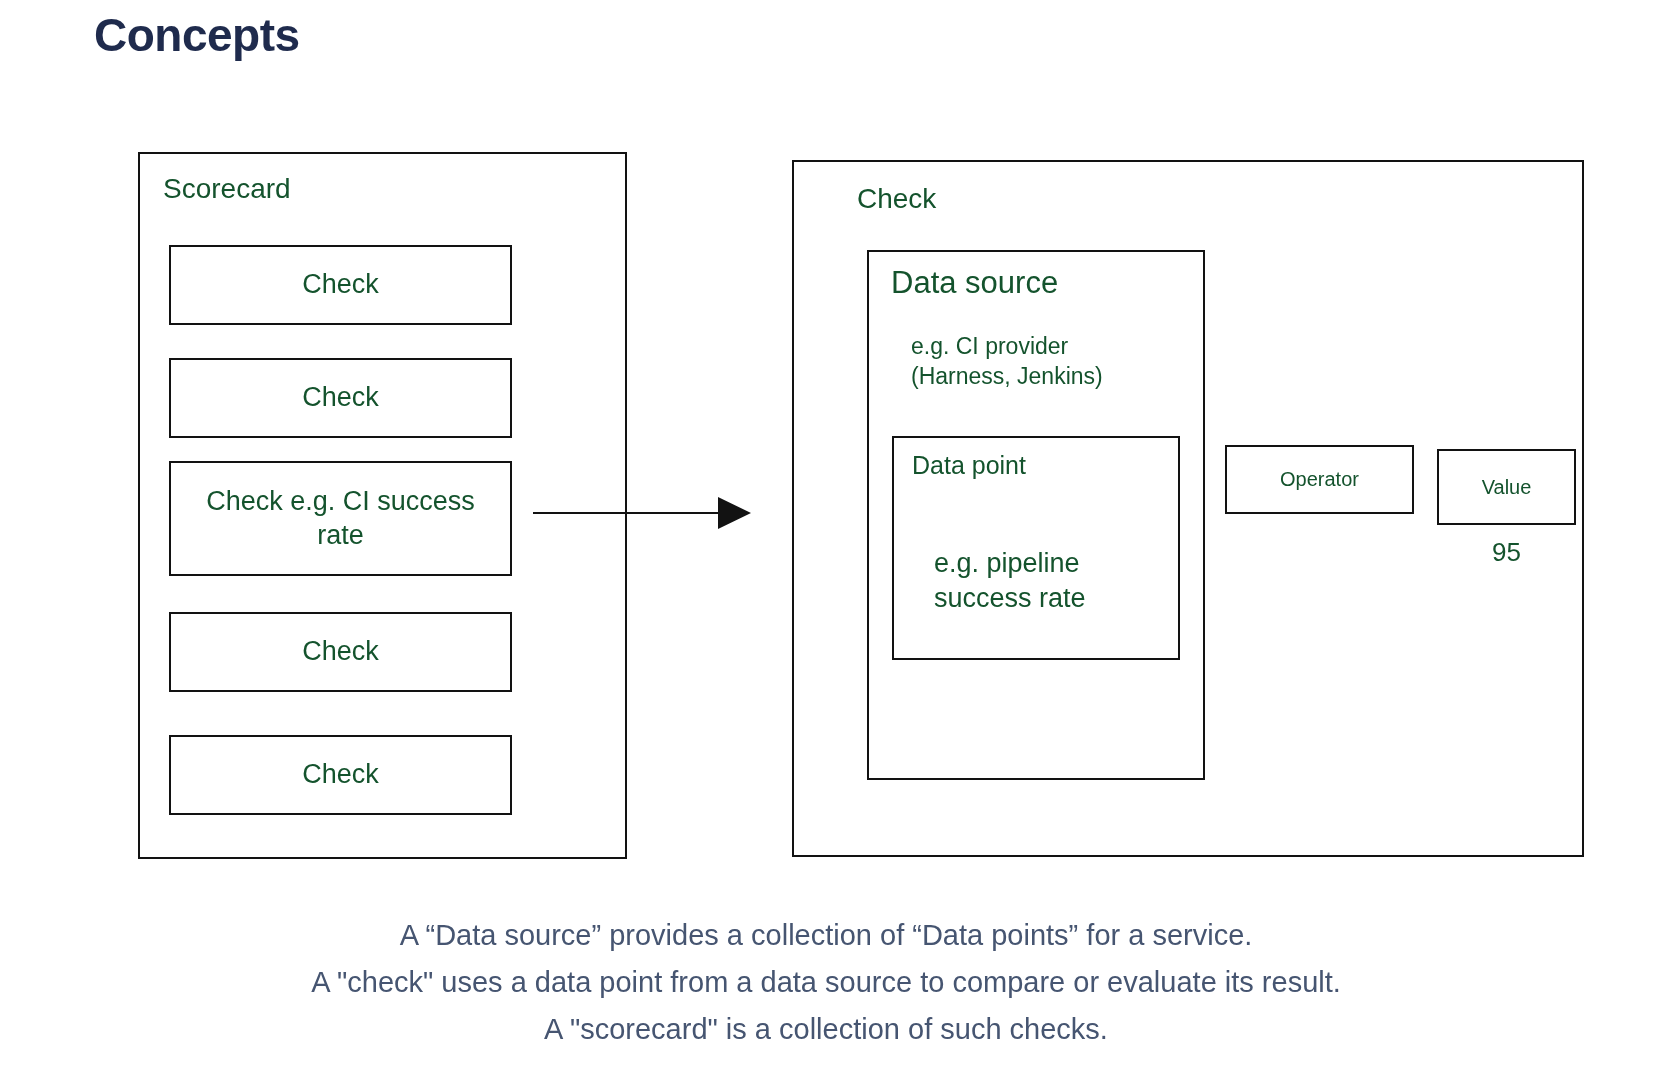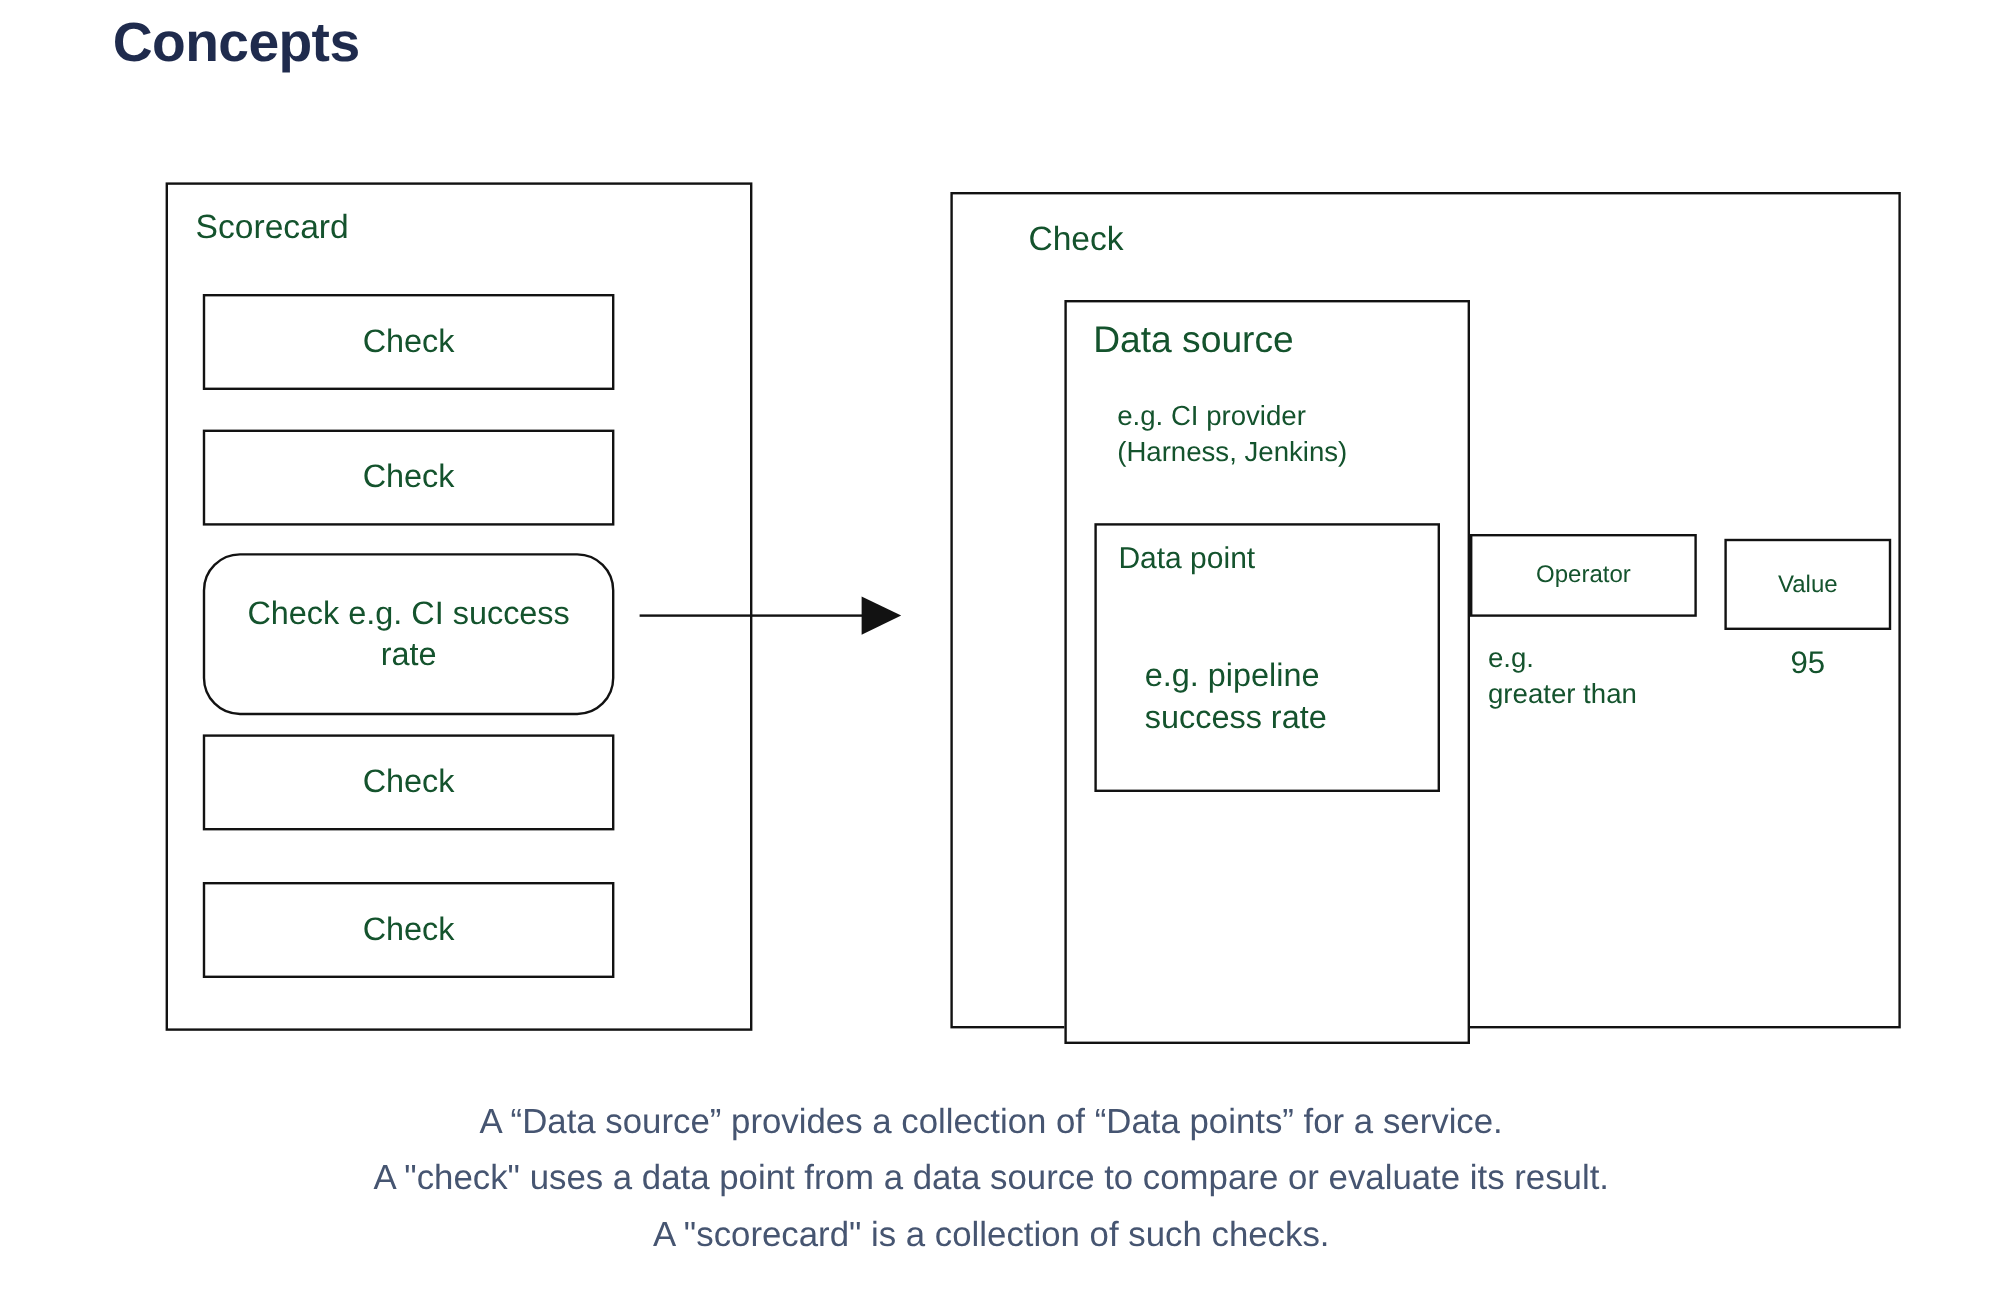--- a/index.html
+++ b/index.html
@@ -106,46 +106,44 @@
 
 <div class="canvas">
 
   <div class="page-title">Concepts</div>
 
   <div class="box" style="left:138px; top:152px; width:489px; height:707px;">
     <div class="corner-label hand" style="left:23px; top:20px;">Scorecard</div>
 
     <div class="check-box hand" style="left:29px; top:91px;  width:343px; height:80px;">Check</div>
     <div class="check-box hand" style="left:29px; top:204px; width:343px; height:80px;">Check</div>
-    <div class="check-box hand" style="left:29px; top:307px; width:343px; height:135px;border-radius:31px;">Check e.g. CI success rate</div>
+    <div class="check-box hand" style="left:29px; top:307px; width:343px; height:115px;">Check e.g. CI success rate</div>
     <div class="check-box hand" style="left:29px; top:458px; width:343px; height:80px;">Check</div>
     <div class="check-box hand" style="left:29px; top:581px; width:343px; height:80px;">Check</div>
   </div>
 
   <div class="arrow-line"></div>
   <div class="arrow-head"></div>
 
   <div class="box" style="left:792px; top:160px; width:792px; height:697px;">
     <div class="corner-label hand" style="left:63px; top:22px;">Check</div>
 
-    <div class="box thin" style="left:73px; top:88px; width:338px; height:620px;margin-left:20px;">
+    <div class="box thin" style="left:73px; top:88px; width:338px; height:530px;">
       <div class="corner-label hand" style="left:22px; top:14px; font-size:31px;">Data source</div>
       <div class="example-text hand" style="left:42px; top:80px;">e.g. CI provider
 (Harness, Jenkins)</div>
 
       <div class="box thin" style="left:23px; top:184px; width:288px; height:224px;">
         <div class="corner-label hand" style="left:18px; top:14px; font-size:25px;">Data point</div>
         <div class="example-text small hand" style="left:40px; top:108px;">e.g. pipeline
 success rate</div>
       </div>
     </div>
 
     <div class="box thin centered-label hand" style="left:431px; top:283px; width:189px; height:69px;">Operator</div>
-    <div class="example-text hand" style="left:446px; top:372px;">e.g.
-greater than</div>
 
     <div class="box thin centered-label hand" style="left:643px; top:287px; width:139px; height:76px;">Value</div>
     <div class="value-caption hand" style="left:643px; top:375px; width:139px;">95</div>
   </div>
 
   <div class="footer">
     <div>A “Data source” provides a collection of “Data points” for a service.</div>
     <div>A "check" uses a data point from a data source to compare or evaluate its result.</div>
     <div>A "scorecard" is a collection of such checks.</div>
   </div>

